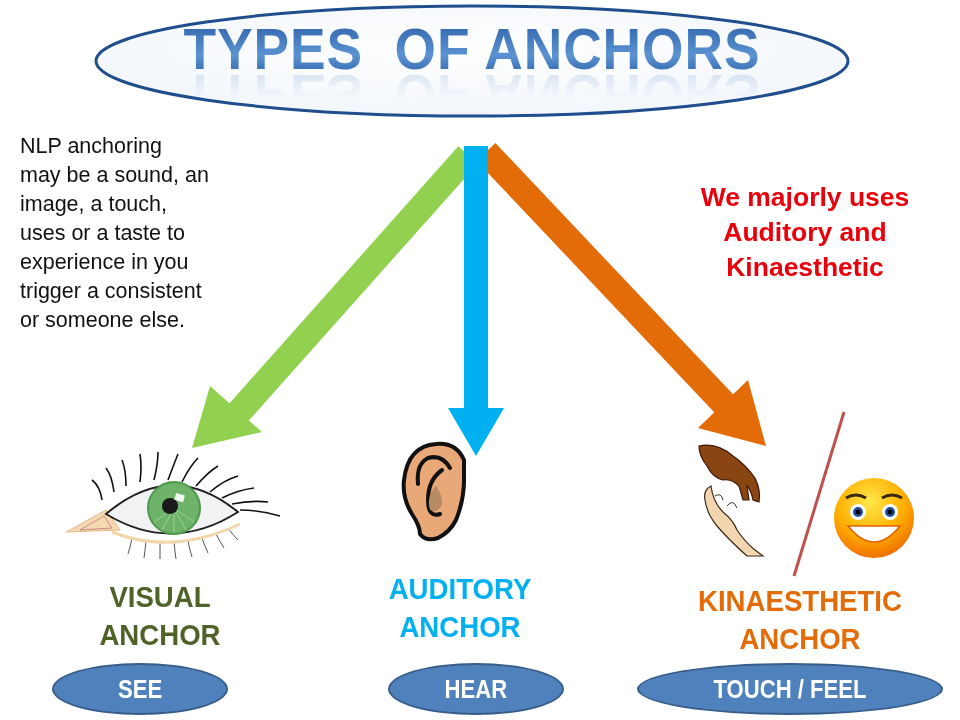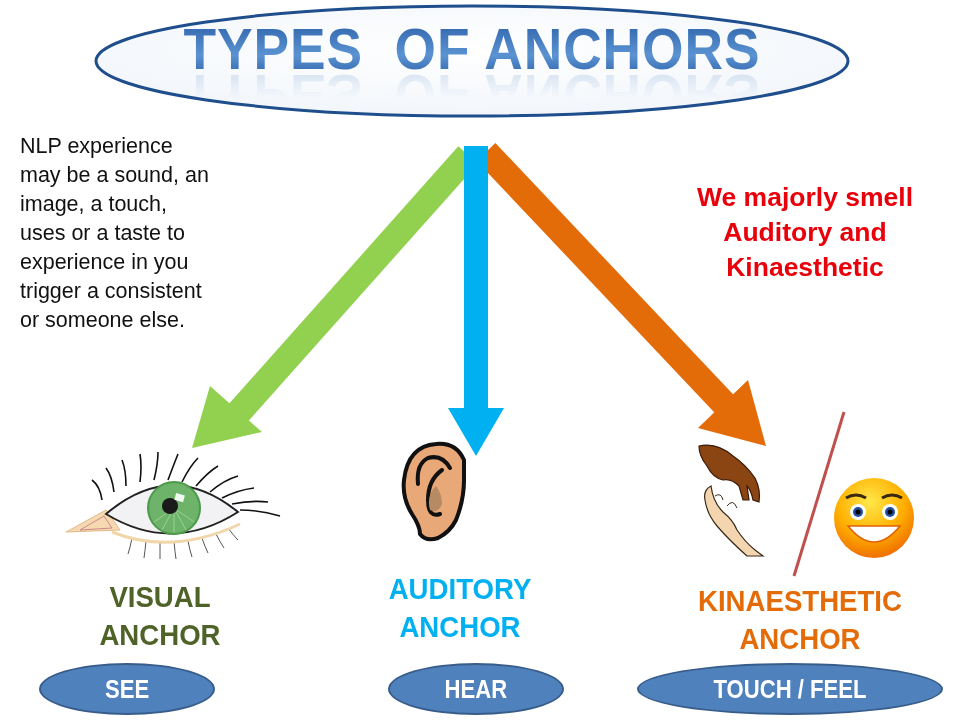--- a/index.html
+++ b/index.html
@@ -15,21 +15,21 @@
     .desc span { display:block; white-space:nowrap; }
     .note { left:655px; top:180px; width:300px; text-align:center; color:#e8000b; font-weight:bold; font-size:26.5px; line-height:35px; }
     .note span { display:block; white-space:nowrap; }
     .label { text-align:center; font-weight:bold; font-size:30px; line-height:38px; transform:scaleX(0.92); }
     .label span { display:block; white-space:nowrap; }
     .lbl-visual { left:60px; top:578px; width:200px; color:#4f6228; }
     .lbl-aud { left:360px; top:570px; width:200px; color:#00b0f0; }
     .lbl-kin { left:660px; top:582px; width:280px; color:#e36c09; }
     .pill { background:#4f81bd; border:2px solid #385d8a; border-radius:50%; color:#fff; font-weight:bold; font-size:26px; display:flex; align-items:center; justify-content:center; box-sizing:border-box; }
     .pill span { transform:scaleX(0.85); }
-    .pill-see { left:39px; top:663px; width:176px; height:52px; }
+    .pill-see { left:52px; top:663px; width:176px; height:52px; }
     .pill-hear { left:388px; top:663px; width:176px; height:52px; }
     .pill-touch { left:637px; top:663px; width:306px; height:52px; }
   </style>
 </head>
 <body>
 
 <svg id="title-ellipse" class="abs" viewBox="0 0 760 118">
   <defs>
     <radialGradient id="eg" cx="50%" cy="40%" r="60%">
       <stop offset="0%" stop-color="#ffffff"></stop>
@@ -53,31 +53,31 @@
     <polygon points="766,446 698,428 748,380" fill="#e36c09"></polygon>
   </g>
 
   <g>
     <rect x="464" y="146" width="24" height="270" fill="#00b0f0"></rect>
     <polygon points="448,408 504,408 476,456" fill="#00b0f0"></polygon>
   </g>
 </svg>
 
 <div class="abs desc">
-  <span>NLP experience</span>
+  <span>NLP anchoring</span>
   <span>may be a sound, an</span>
   <span>image, a touch,</span>
   <span>uses or a taste to</span>
   <span>experience in you</span>
   <span>trigger a consistent</span>
   <span>or someone else.</span>
 </div>
 
 <div class="abs note">
-  <span>We majorly smell</span>
+  <span>We majorly uses</span>
   <span>Auditory and</span>
   <span>Kinaesthetic</span>
 </div>
 
 <svg class="abs" style="left:62px;top:448px;width:230px;height:112px" viewBox="0 0 230 112">
 
   <g stroke="#111" stroke-width="1.6" fill="none">
     <path d="M40 52 Q38 38 30 32"></path>
       <path d="M52 44 Q50 28 44 20"></path>
       <path d="M64 38 Q64 22 60 12"></path>

